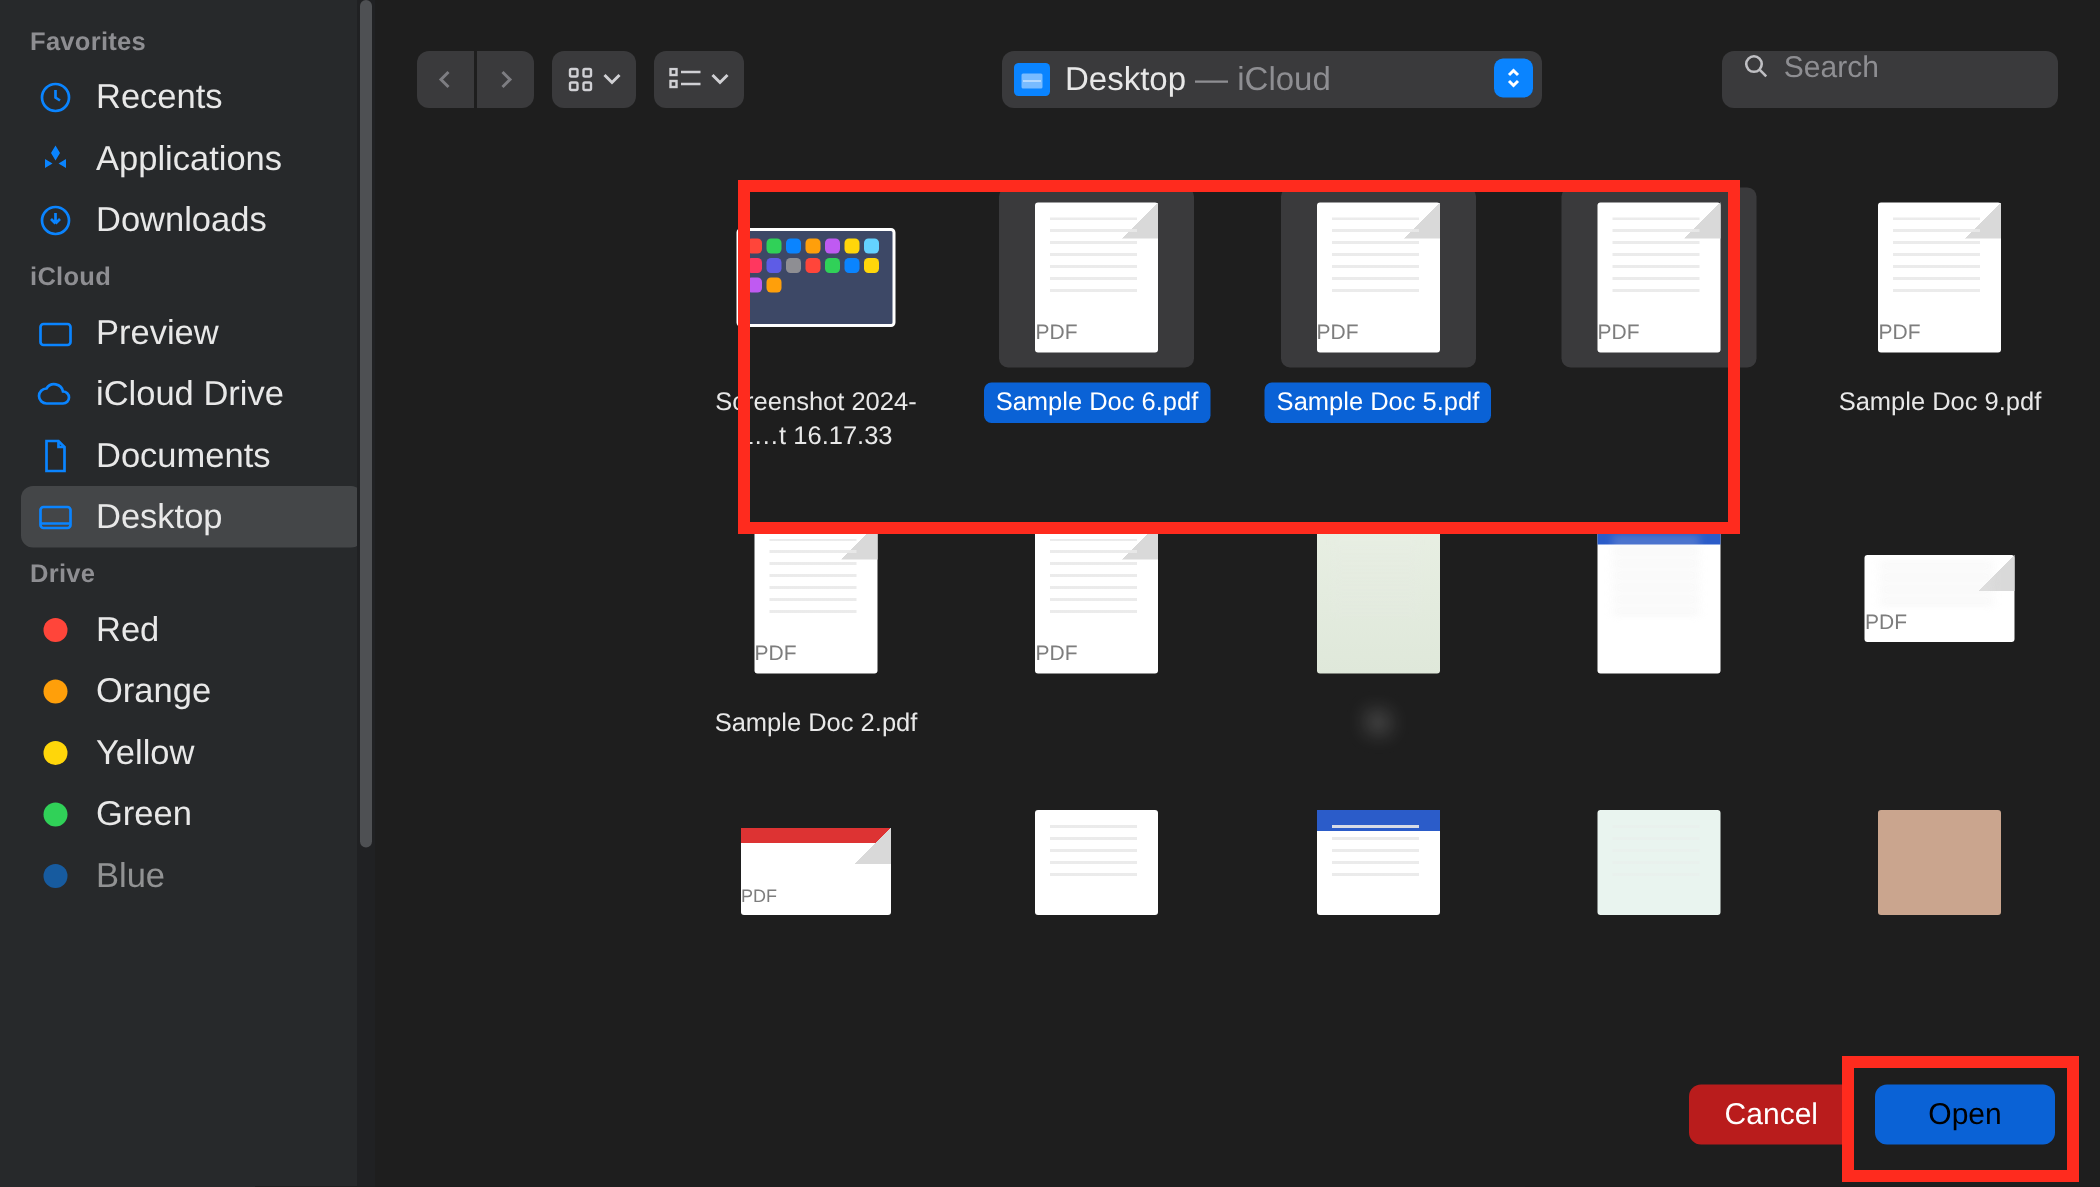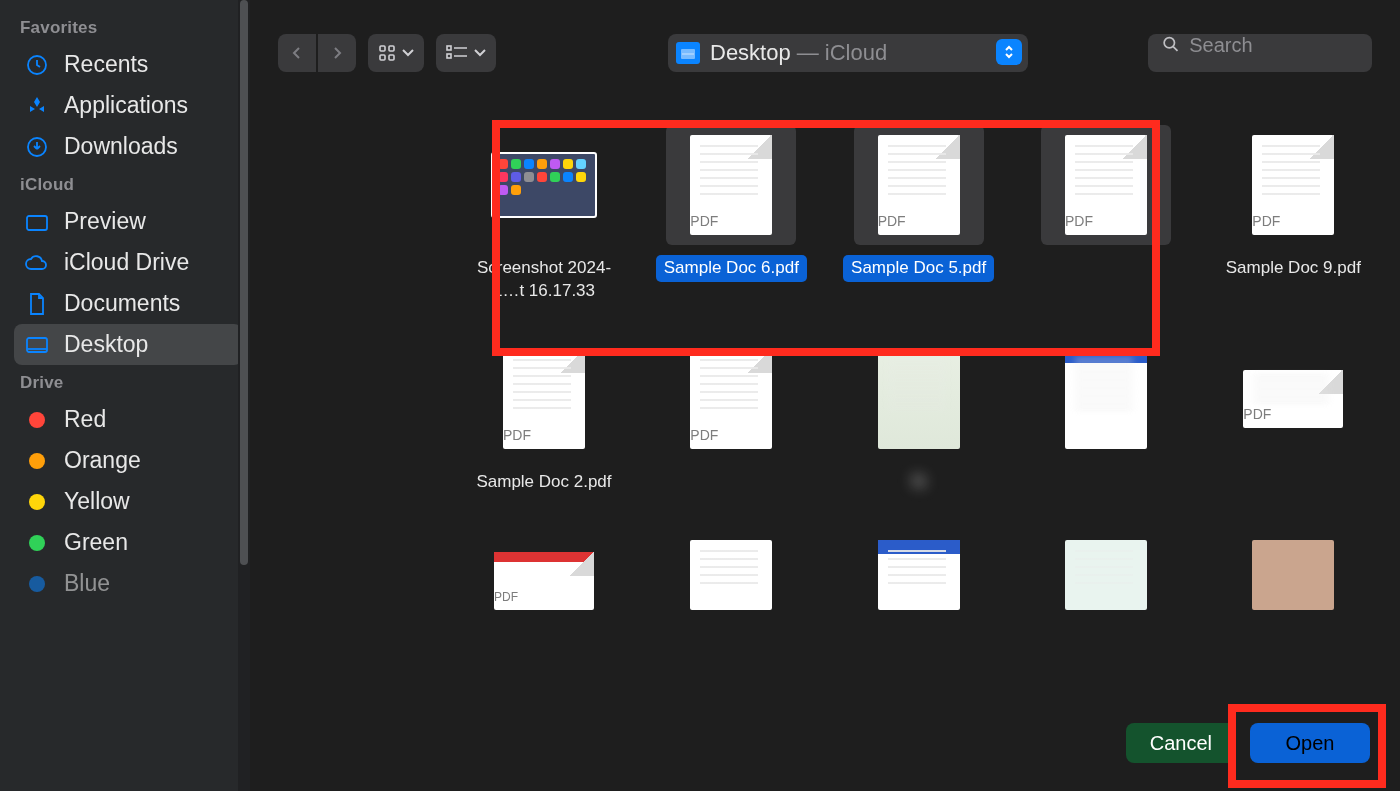--- a/index.html
+++ b/index.html
@@ -59,21 +59,21 @@
   .thumb-doc.redtop::before{ content:""; position:absolute; top:0; left:0; right:0; height:10px; background:#d33; }
   .thumb-doc.small-wide { width:100px; height:58px; }
 
   
   .hilite1 { position: absolute; left: 492px; top: 120px; width: 668px; height: 236px; border: 8px solid #ff2b1e; z-index: 50; pointer-events:none;}
   .hilite2 { position: absolute; right: 14px; bottom: 3px; width: 158px; height: 84px; border: 8px solid #ff2b1e; z-index: 50; pointer-events:none;}
 
   
   .footer { height: 96px; display: flex; align-items: center; justify-content: flex-end; padding: 0 30px; gap: 14px; }
   .btn { height: 40px; border: none; border-radius: 8px; font-size: 20px; padding: 0 24px; }
-  .btn-cancel { background: #14532d; color: #fff; }
+  .btn-cancel { background: #b91c1c; color: #fff; }
   .btn-open { background: #0a62d6; color: #000000; min-width: 120px;}
 </style>
 </head>
 <body>
 
 <div class="window">
 
   <aside class="sidebar">
     <div class="scrollbar-dummy">
       <div class="scrollbar-thumb"></div>

